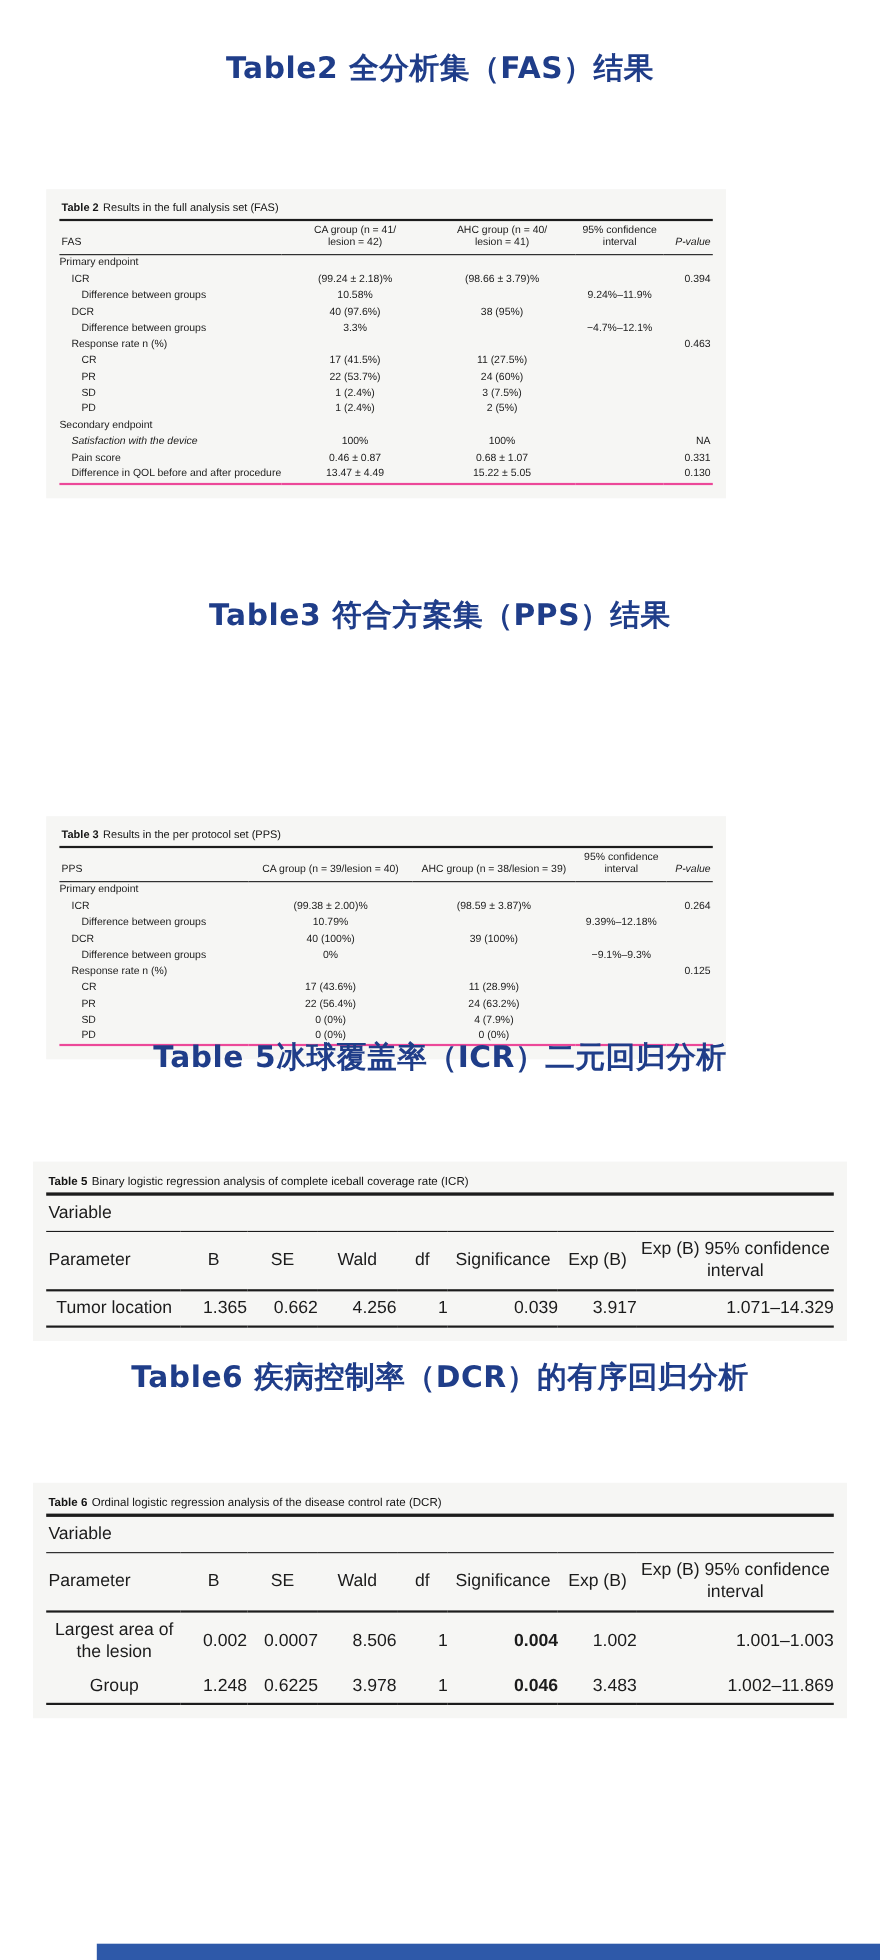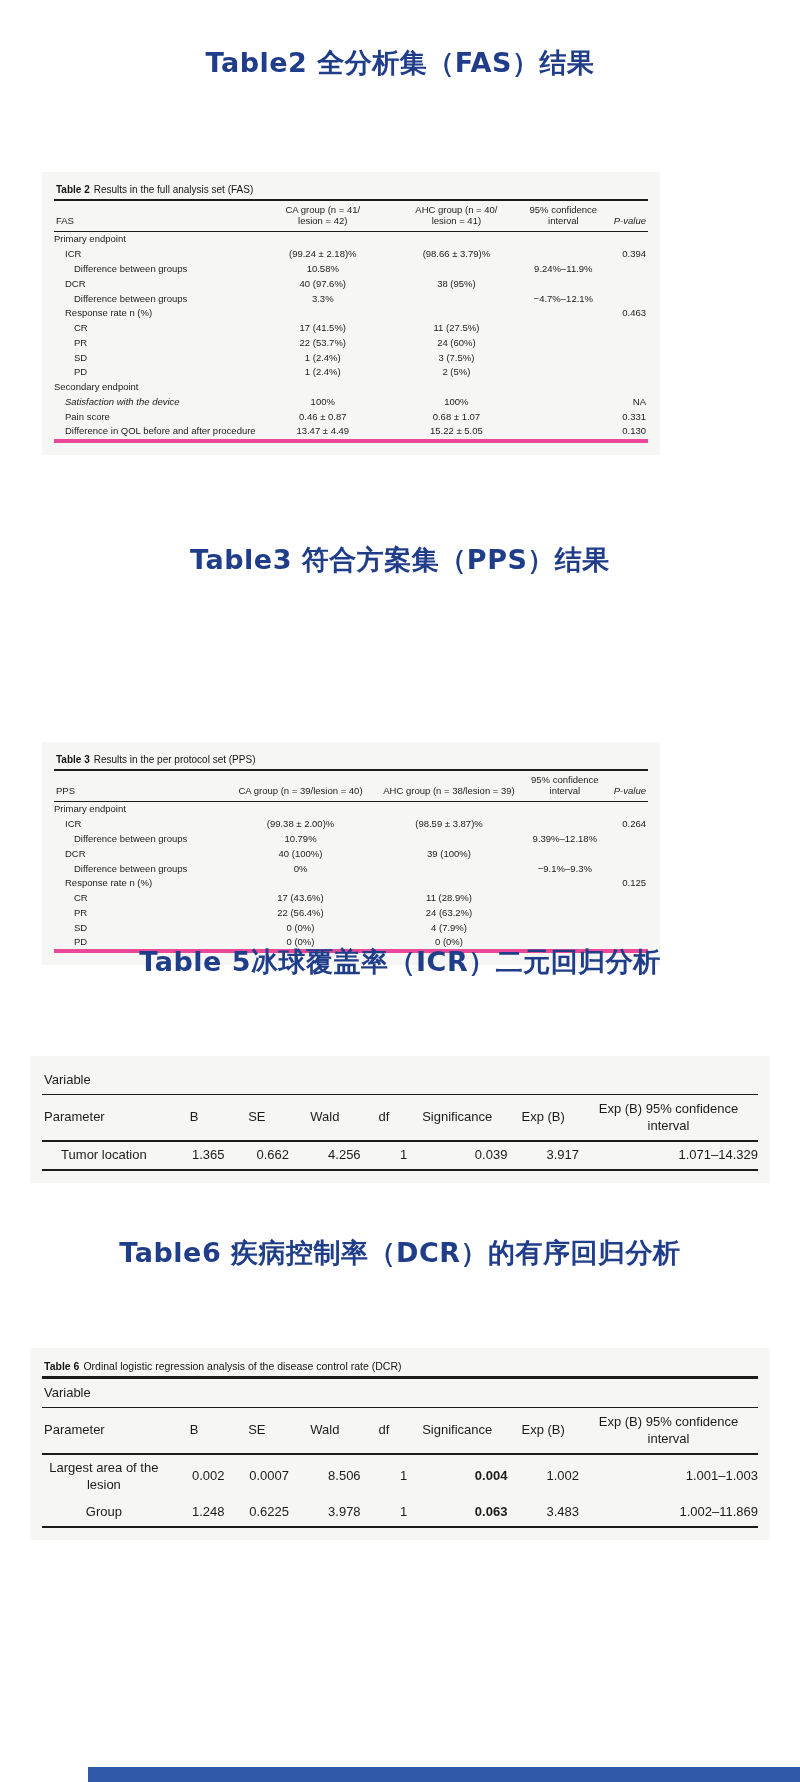--- a/index.html
+++ b/index.html
@@ -23,32 +23,32 @@
   .tbl-title {
     font-size:10px; padding:2px 0 4px 2px; color:#141414;
     border-bottom:2px solid #1c1c1c;
   }
   .tbl-title b { margin-right:4px;text-align:right; }
   table { width:100%; border-collapse:collapse; table-layout:fixed; }
   
   .t23 { font-size:9.5px; line-height:1.2; }
   .t23 thead th { font-weight:normal; vertical-align:bottom; padding:3px 0 4px 0; }
   .t23 thead tr { border-bottom:1.5px solid #1c1c1c; }
-  .t23 tbody { border-bottom:4px solid #ec4899; }
+  .t23 tbody { border-bottom:2px solid #ec4899; }
   .t23 tbody td { padding:1.7px 0; vertical-align:top; }
   .t23 th.c1 { text-align:left; padding-left:2px; }
   .t23 th.c2, .t23 th.c3, .t23 th.c4 { text-align:center; }
   .t23 th.c5 { text-align:right; padding-right:2px; }
   .t23 td:nth-child(1) { text-align:left; }
   .t23 td:nth-child(2), .t23 td:nth-child(3), .t23 td:nth-child(4) { text-align:center; }
   .t23 td:nth-child(5) { text-align:right; padding-right:2px; }
   .two-line span { display:block; }
   .pv { font-style:italic; }
   
-  .t56 { font-size:13px; line-height:1.25; }
+  .t56 { font-size:16px; line-height:1.25; }
   .t56 tr.var-row { border-bottom:1.5px solid #1c1c1c; }
   .t56 tr.var-row th { text-align:left; font-weight:normal; padding:6px 0 6px 2px; }
   .t56 tr.head-row { border-bottom:2px solid #1c1c1c; }
   .t56 tr.head-row th { font-weight:normal; padding:6px 0; text-align:center; }
   .t56 tr.head-row th.c1 { text-align:left; padding-left:2px; }
   .t56 tbody { border-bottom:2.5px solid #1c1c1c; }
   .t56 tbody td { padding:5.5px 0; text-align:right; }
   .t56 tbody td:first-child { text-align:center; padding-left:2px; }
   .bold { font-weight:bold;margin-top:44px; }
   .footer-bar {
@@ -288,20 +288,23 @@
           <td></td>
           <td></td>
         </tr>
       </tbody>
   </table>
 </div>
 
 <div class="heading" style="top:945px">Table 5冰球覆盖率（ICR）二元回归分析</div>
 
 <div class="card card-wide" style="top:1056px">
+  <div class="tbl-title tbl-title-w" style="border-bottom:3px solid #1c1c1c; font-size:10.5px;">
+    <b>Table 5</b><span>Binary logistic regression analysis of complete iceball coverage rate (ICR)</span>
+  </div>
   <table class="t56">
     <colgroup>
         <col style="width:17%">
         <col style="width:8.5%">
         <col style="width:9%">
         <col style="width:10%">
         <col style="width:6.5%">
         <col style="width:14%">
         <col style="width:10%">
         <col style="width:25%">
@@ -378,21 +381,21 @@
           <td class="bold">0.004</td>
           <td>1.002</td>
           <td>1.001–1.003</td>
         </tr>
         <tr>
           <td>Group</td>
           <td>1.248</td>
           <td>0.6225</td>
           <td>3.978</td>
           <td>1</td>
-          <td class="bold">0.063</td>
+          <td class="bold">0.046</td>
           <td>3.483</td>
           <td>1.002–11.869</td>
         </tr>
       </tbody>
   </table>
 </div>
 
 <div class="footer-bar"></div>
 
 </body></html>

